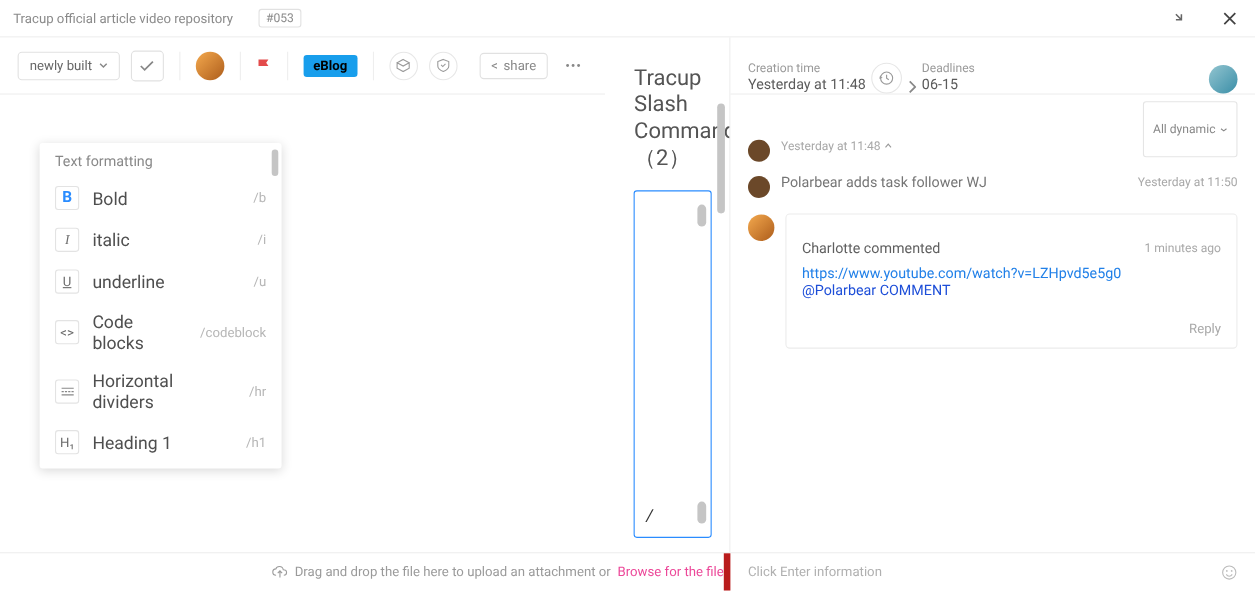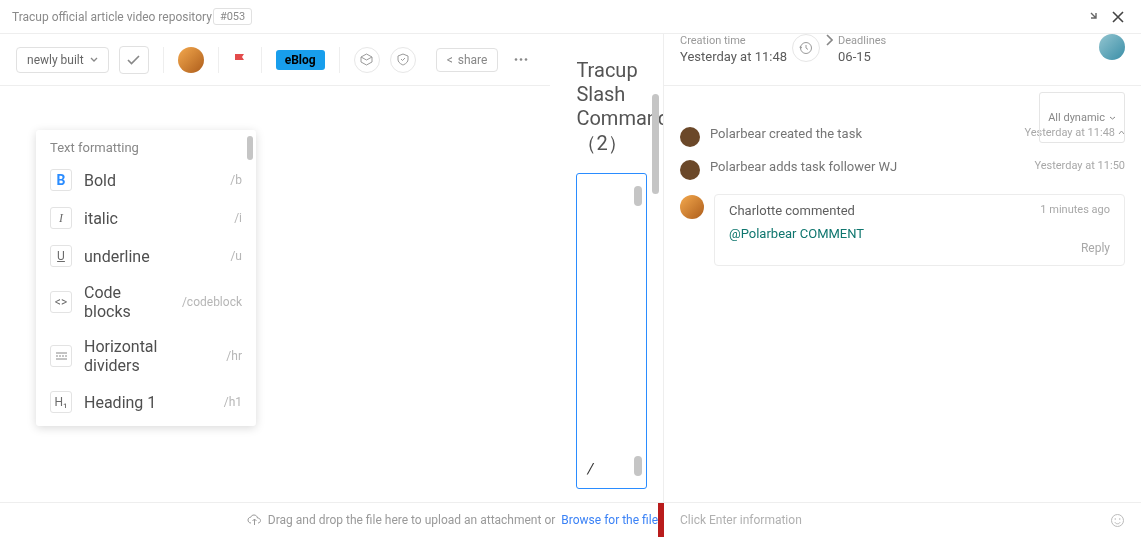--- a/index.html
+++ b/index.html
@@ -1,18 +1,18 @@
 <!DOCTYPE html>
 <html><head>
 <meta charset="utf-8">
 <style>
 * { box-sizing: border-box; margin: 0; padding: 0; }
 body { font-family: -apple-system, BlinkMacSystemFont, "Segoe UI", Roboto, sans-serif; font-size: 13px; color: #333; background: #fff; width: 1141px; height: 537px; overflow: hidden; position: relative; }
 
-.titlebar { height: 34px; display: flex; align-items: center; padding: 0 12px; border-bottom: 1px solid #eee; gap: 1px; justify-content: center; }
+.titlebar { height: 34px; display: flex; align-items: center; padding: 0 12px; border-bottom: 1px solid #eee; gap: 23px; justify-content: center; }
 .titlebar-title { color: #8a8a8a; font-size: 12px; }
 .titlebar-id { color: #8a8a8a; font-size: 11px; border: 1px solid #e1e1e1; border-radius: 3px; padding: 1px 6px; }
 .titlebar-spacer { flex: 1; }
 .titlebar-btn { width: 22px; height: 22px; display: flex; align-items: center; justify-content: center; color: #666; cursor: pointer; }
 
 .main { display: flex; height: 468px; }
 .left { width: 664px; display: flex; flex-direction: row; border-right: 1px solid #eee; position: relative; }
 .right { flex: 1; display: flex; flex-direction: column; }
 
 .toolbar { height: 52px; display: flex; align-items: center; padding: 0 16px; border-bottom: 1px solid #eee; gap: 10px; }
@@ -49,46 +49,46 @@
 .popover-scroll { position: absolute; right: 3px; top: 6px; width: 6px; height: 24px; background: #c5c5c5; border-radius: 3px; }
 .popover-header { padding: 10px 14px 6px; color: #888; font-size: 13px; }
 .popover-row { display: flex; align-items: center; padding: 8px 14px; gap: 12px; cursor: pointer; }
 .cmd-ico { width: 22px; height: 22px; border: 1px solid #e3e3e3; border-radius: 3px; display: flex; align-items: center; justify-content: center; font-size: 12px; color: #6b6b6b; }
 .cmd-ico.bold-ico { color: #2a8cff; font-weight: 700; font-size: 14px; }
 .cmd-ico.italic-ico { font-style: italic; font-family: Georgia, serif; }
 .cmd-ico.under-ico { text-decoration: underline; }
 .cmd-label { flex: 1; color: #4f4f4f; font-size: 16px; }
 .cmd-short { color: #b6b6b6; font-size: 12px; }
 
-.right-header { height: 52px; display: flex; align-items: flex-start; padding: 0 16px; border-bottom: 1px solid #eee; gap: 5px; }
+.right-header { height: 52px; display: flex; align-items: flex-end; padding: 0 16px; border-bottom: 1px solid #eee; gap: 5px; }
 .meta-block { display: flex; flex-direction: column; gap: 2px; }
 .meta-label { color: #9a9a9a; font-size: 11px; }
 .meta-value { color: #5b5b5b; font-size: 13px; }
 .meta-ico { width: 28px; height: 28px; border: 1px solid #e6e6e6; border-radius: 50%; display: flex; align-items: center; justify-content: center; color: #9a9a9a; }
 .chev { color: #888; font-size: 16px; }
 .right-header .avatar-sm { margin-left: auto; background: linear-gradient(135deg, #93c5d0, #3a8ea7); }
 
 .activity-area { flex: 1; padding: 12px 16px; overflow: auto; position: relative; }
 .all-dynamic { position: absolute; right: 16px; top: 6px; border: 1px solid #e5e5e5; border-radius: 3px; padding: 18px 8px; font-size: 11px; color: #888; display: flex; align-items: center; gap: 4px; }
 .activity-row { display: flex; align-items: flex-start; gap: 10px; margin-top: 12px; margin-bottom: 8px; }
 .act-avatar { width: 20px; height: 20px; border-radius: 50%; background: #6b4829; flex-shrink: 0; margin-top: 1px; }
 .act-avatar.orange { background: linear-gradient(135deg, #f4a94e, #ad5d1b); width: 24px; height: 24px; }
 .act-text { color: #757575; font-size: 13px; flex: 1; }
 .act-time { color: #a8a8a8; font-size: 11px; display: flex; align-items: center; gap: 3px; }
-.comment-card { border: 1px solid #ececec; border-radius: 4px; padding: 8px 14px 10px; flex: 1; }
+.comment-card { border: 1px solid #ececec; border-radius: 4px; padding: 24px 14px 10px; flex: 1; }
 .comment-head { display: flex; justify-content: space-between; margin-bottom: 8px; }
 .comment-author { color: #5f5f5f; font-size: 13px; }
 .comment-time { color: #a8a8a8; font-size: 11px; }
 .comment-link { color: #2180e8; font-size: 13px; word-break: break-all; }
-.comment-mention { color: #0f766e; font-size: 13px; }
-.comment-reply { text-align: right; color: #a8a8a8; font-size: 12px; }
+.comment-mention { color: #1d4ed8; font-size: 13px; }
+.comment-reply { text-align: right; color: #a8a8a8; font-size: 12px; margin-top: 20px; }
 
 .footer { height: 35px; display: flex; border-top: 1px solid #eee; }
 .footer-left { width: 664px; display: flex; align-items: center; justify-content: flex-end; color: #9a9a9a; font-size: 12px; border-right: 6px solid #b91c1c; gap: 6px; }
-.footer-left a { color: #3b82f6; }
+.footer-left a { color: #ec4899; }
 .footer-right { flex: 1; display: flex; align-items: center; padding: 0 16px; color: #b0b0b0; font-size: 12px; justify-content: space-between; }
 .smiley { color: #bbb; }
 
 svg { display: block; }
 </style>
 </head>
 <body>
 
 <div class="titlebar">
   <span class="titlebar-title">Tracup official article video repository</span>
@@ -213,21 +213,20 @@
     <div class="activity-area">
       <div class="all-dynamic">
         <span>All dynamic</span>
         <svg width="7" height="4" viewBox="0 0 7 4">
             <path d="M1 1 L3.5 3 L6 1" stroke="#888" stroke-width="1" fill="none"></path>
           </svg>
       </div>
 
       <div class="activity-row" style="margin-top:28px;">
         <div class="act-avatar"></div>
-        <span class="act-text">Polarbear created the task</span>
         <span class="act-time">
           <span>Yesterday at 11:48</span>
           <svg width="7" height="5" viewBox="0 0 7 5">
               <path d="M1 4 L3.5 1 L6 4" stroke="#999" stroke-width="1" fill="none"></path>
             </svg>
         </span>
       </div>
 
       <div class="activity-row">
         <div class="act-avatar"></div>
@@ -235,20 +234,21 @@
         <span class="act-time">Yesterday at 11:50</span>
       </div>
 
       <div class="activity-row" style="margin-top:14px;">
         <div class="act-avatar orange"></div>
         <div class="comment-card">
           <div class="comment-head">
             <span class="comment-author">Charlotte commented</span>
             <span class="comment-time">1 minutes ago</span>
           </div>
+          <div class="comment-link">https://www.youtube.com/watch?v=LZHpvd5e5g0</div>
           <div class="comment-mention">@Polarbear COMMENT</div>
           <div class="comment-reply">Reply</div>
         </div>
       </div>
     </div>
   </div>
 </div>
 
 <div class="popover">
   <div class="popover-scroll"></div>

